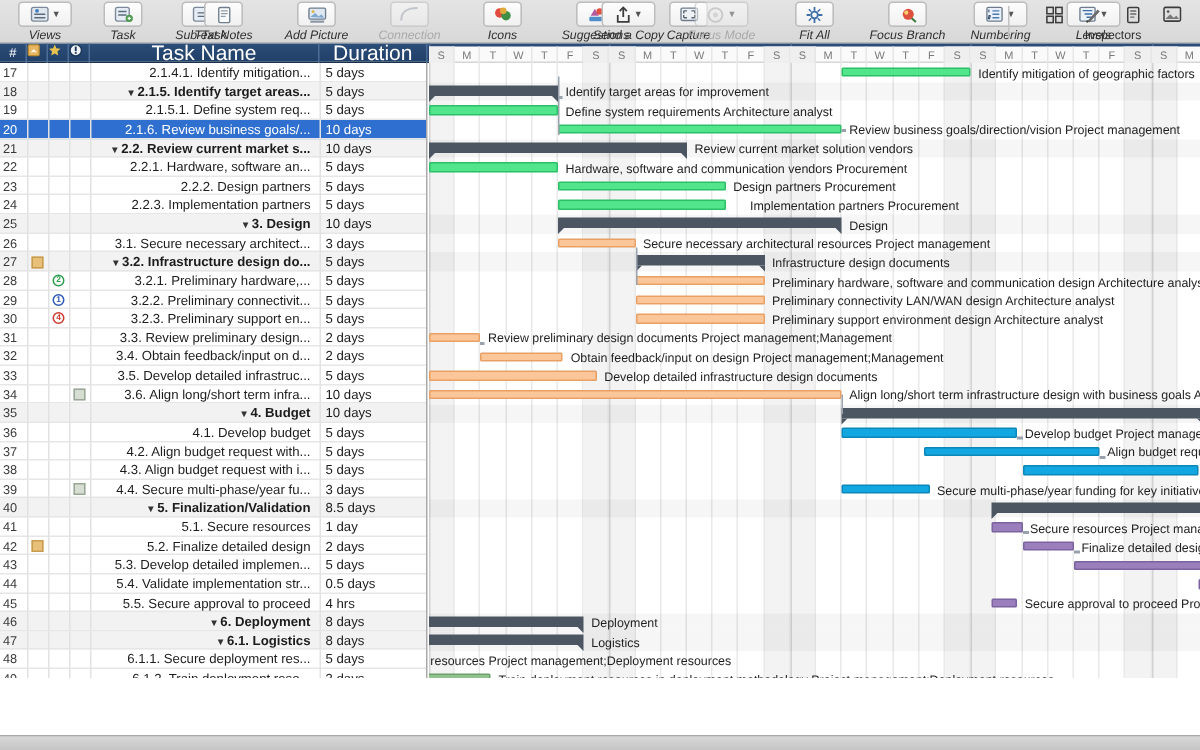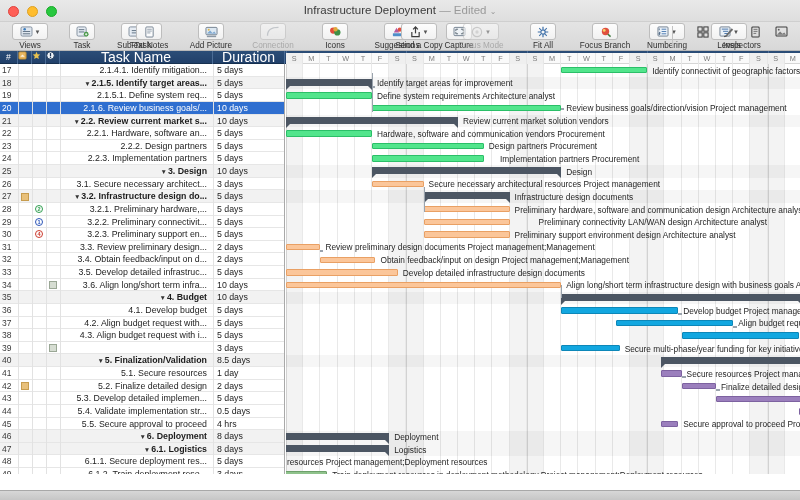--- a/index.html
+++ b/index.html
@@ -31,21 +31,21 @@
   .wintitle .edited { color: #9a9a9a; }
   .wintitle .chev { color: #9a9a9a; font-size: 8px; }
 
   
   .toolbar {
     position: relative;
     height: 29px;
     background: linear-gradient(#e4e4e4, #d8d8d8);
     border-bottom: 1px solid #b8b8b8;
   }
-  .tgroup { position: absolute; top: 0; display: flex; align-items: flex-end; }
+  .tgroup { position: absolute; top: 0; display: flex; align-items: flex-end; font-style: italic; }
   .titem {
     display: flex; flex-direction: column; align-items: center;
     width: 52px; cursor: default;
   }
   .titem.wide { width: 62px; }
   .tbtn {
     width: 26px; height: 17px;
     background: linear-gradient(#fdfdfd,#f1f1f1);
     border: 1px solid #bdbdbd; border-radius: 3px;
     display: flex; align-items: center; justify-content: center;
@@ -178,33 +178,20 @@
     background: linear-gradient(#d7d7d7,#c6c6c6);
     border-top: 1px solid #a8a8a8;
   }
   .inspsep { position: absolute; top: 4px; width: 1px; height: 21px; background: #c2c2c2; }
 </style>
 </head>
 <body>
 
 <div id="app">
 
-  <div class="titlebar">
-    <div class="traffic">
-      <div class="tl red"></div>
-      <div class="tl yellow"></div>
-      <div class="tl green"></div>
-    </div>
-    <div class="wintitle">
-      <span>Infrastructure Deployment</span>
-      <span class="edited">—</span>
-      <span class="edited">Edited</span>
-      <span class="chev">⌄</span>
-    </div>
-  </div>
 
   <div class="toolbar">
 
     <div class="tgroup" id="tb-left" style="left:4px">
         <div class="titem">
           <div class="tbtn withchev">
             <svg width="13" height="11" viewBox="0 0 14 12">
               <rect x="1" y="1" width="12" height="10" rx="1.5" fill="#dfe6ee" stroke="#7d8a99"></rect>
               <path d="M3 6h8M3 8.5h8" stroke="#5a6b7d" stroke-width="1"></path>
               <circle cx="5" cy="3.5" r="1.4" fill="#3d7ebf"></circle>
@@ -650,20 +637,21 @@
           </div>
           <div class="row">
             <div class="num">39</div>
             <div class="gline" style="left: 18px;"></div>
             <div class="gline" style="left: 32px;"></div>
             <div class="gline" style="left: 46px;"></div>
             <div class="gline" style="left: 60px;"></div>
             <div class="ic3">
               <span class="picicon"></span>
             </div>
+            <div class="tname">4.4. Secure multi-phase/year fu...</div>
             <div class="dur">3 days</div>
           </div>
           <div class="row alt">
             <div class="num">40</div>
             <div class="gline" style="left: 18px;"></div>
             <div class="gline" style="left: 32px;"></div>
             <div class="gline" style="left: 46px;"></div>
             <div class="gline" style="left: 60px;"></div>
             <div class="tname bold"><span class="tri">▼</span>5. Finalization/Validation</div>
             <div class="dur">8.5 days</div>
@@ -789,21 +777,21 @@
           <div class="dcol" style="left: 430px; width: 17.2px;"></div>
           <div class="dcol" style="left: 447.2px; width: 17.2px;"></div>
           <div class="dcol we" style="left: 464.4px; width: 17.2px;"></div>
           <div class="dcol we" style="left: 481.6px; width: 17.2px;"></div>
           <div class="wline" style="left: 481.6px;"></div>
           <div class="dcol" style="left: 498.8px; width: 17.2px;"></div>
         </div>
       <div id="ganttrows">
           <div class="grow" style="top: 0px;">
             <div class="bar green" style="left: 275.2px; width: 86px;"></div>
-            <div class="blabel" style="left: 366.2px;">Identify connectivit of geographic factors</div>
+            <div class="blabel" style="left: 366.2px;">Identify mitigation of geographic factors</div>
           </div>
           <div class="grow alt" style="top: 12.64px;">
             <div class="sumbar" style="left: 0px; width: 86px;"></div>
             <div class="blabel" style="left: 91px;">Identify target areas for improvement</div>
           </div>
           <div class="grow" style="top: 25.28px;">
             <div class="bar green" style="left: 0px; width: 86px;"></div>
             <div class="blabel" style="left: 91px;">Define system requirements  Architecture analyst</div>
           </div>
           <div class="grow" style="top: 37.92px;">
@@ -837,21 +825,21 @@
           <div class="grow alt" style="top: 126.4px;">
             <div class="sumbar" style="left: 137.6px; width: 86px;"></div>
             <div class="blabel" style="left: 228.6px;">Infrastructure design documents</div>
           </div>
           <div class="grow" style="top: 139.04px;">
             <div class="bar orange" style="left: 137.6px; width: 86px;"></div>
             <div class="blabel" style="left: 228.6px;">Preliminary hardware, software and communication design  Architecture analyst</div>
           </div>
           <div class="grow" style="top: 151.68px;">
             <div class="bar orange" style="left: 137.6px; width: 86px;"></div>
-            <div class="blabel" style="left: 228.6px; margin-left: 24px;">Preliminary connectivity LAN/WAN design  Architecture analyst</div>
+            <div class="blabel" style="left: 228.6px;">Preliminary connectivity LAN/WAN design  Architecture analyst</div>
           </div>
           <div class="grow" style="top: 164.32px;">
             <div class="bar orange" style="left: 137.6px; width: 86px;"></div>
             <div class="blabel" style="left: 228.6px;">Preliminary support environment design  Architecture analyst</div>
           </div>
           <div class="grow" style="top: 176.96px;">
             <div class="bar orange" style="left: 0px; width: 34.4px;"></div>
             <div class="blabel" style="left: 39.4px;">Review preliminary design documents  Project management;Management</div>
           </div>
           <div class="grow" style="top: 189.6px; padding-left: 44px;">

